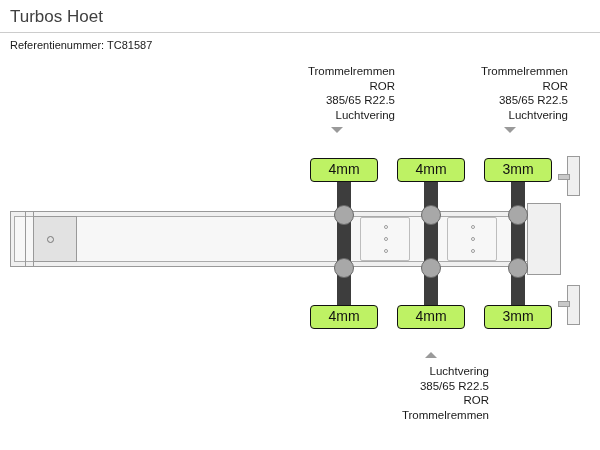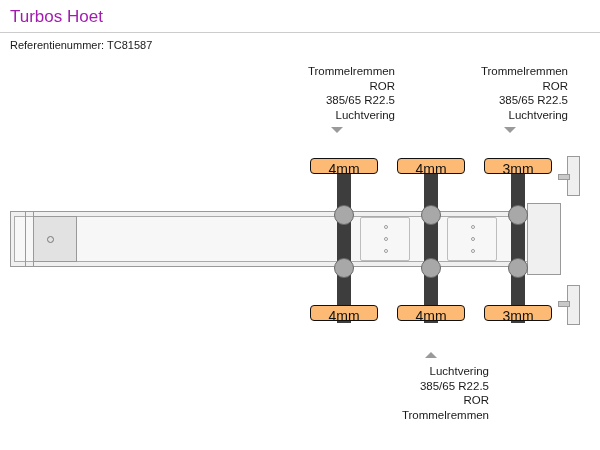--- a/index.html
+++ b/index.html
@@ -20,21 +20,21 @@
   #header {
     position: absolute;
     left: 0; top: 0;
     width: 600px;
   }
   #title {
     position: absolute;
     left: 10px; top: 7px;
     font-size: 17px;
     font-weight: normal;
-    color: #a21caf;
+    color: #404040;
     white-space: nowrap;
   }
   #header-rule {
     position: absolute;
     left: 0; top: 32px;
     width: 600px;
     height: 1px;
     background: #cccccc;
   }
   #reference {
@@ -177,22 +177,22 @@
     border-radius: 50%;
     background: #a8a8a8;
     border: 1px solid #6a6a6a;
     box-sizing: border-box;
   }
 
   
   .tread {
     position: absolute;
     width: 68px;
-    height: 16px;
-    background: #fdba74;
+    height: 24px;
+    background: #bef264;
     border: 1.5px solid #111111;
     border-radius: 4px;
     box-sizing: border-box;
     text-align: center;
     line-height: 21px;
     font-size: 14px;
     color: #111111;
   }
 
   

